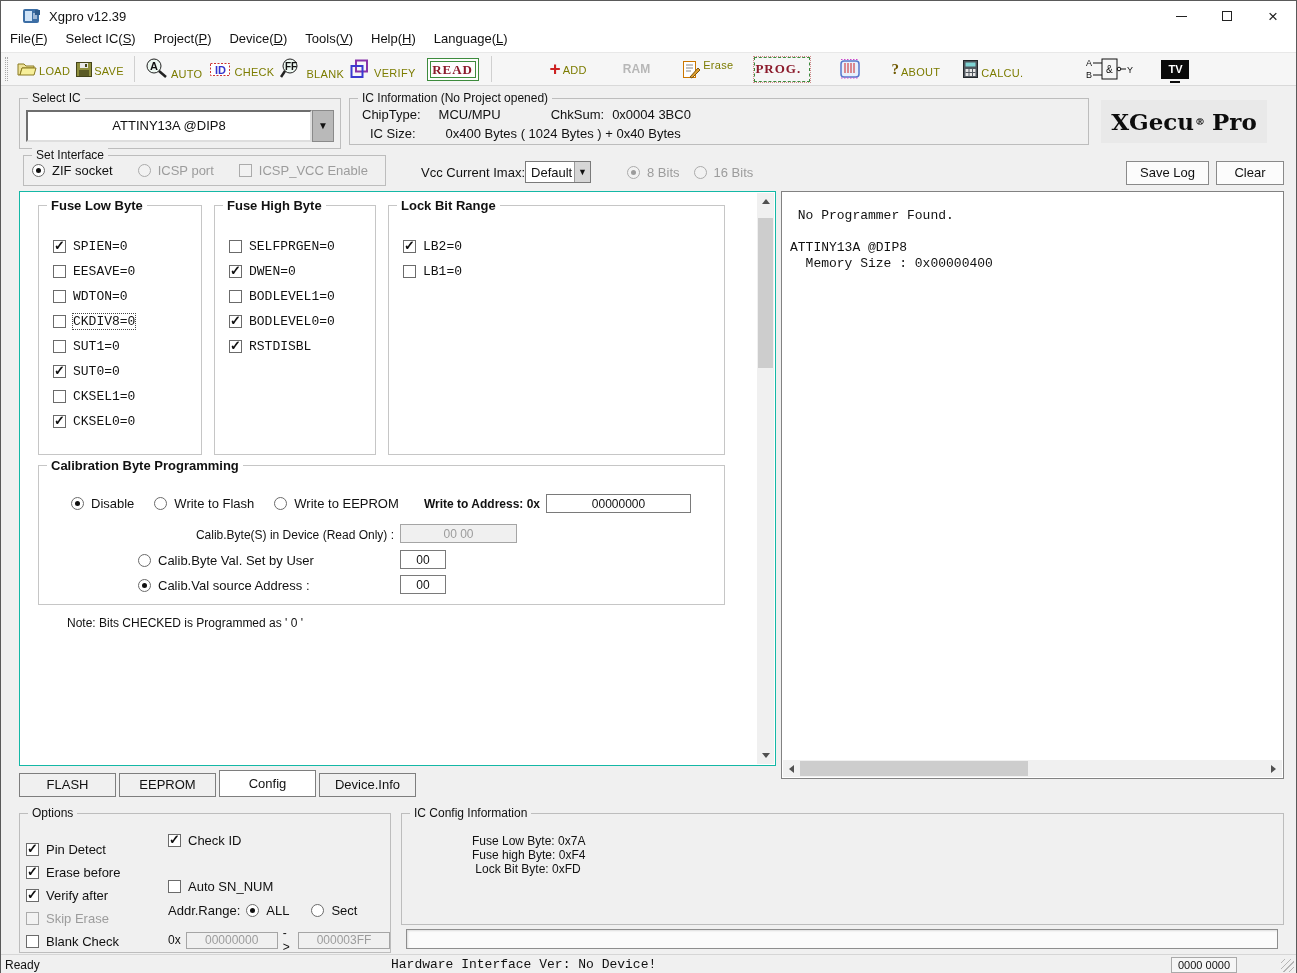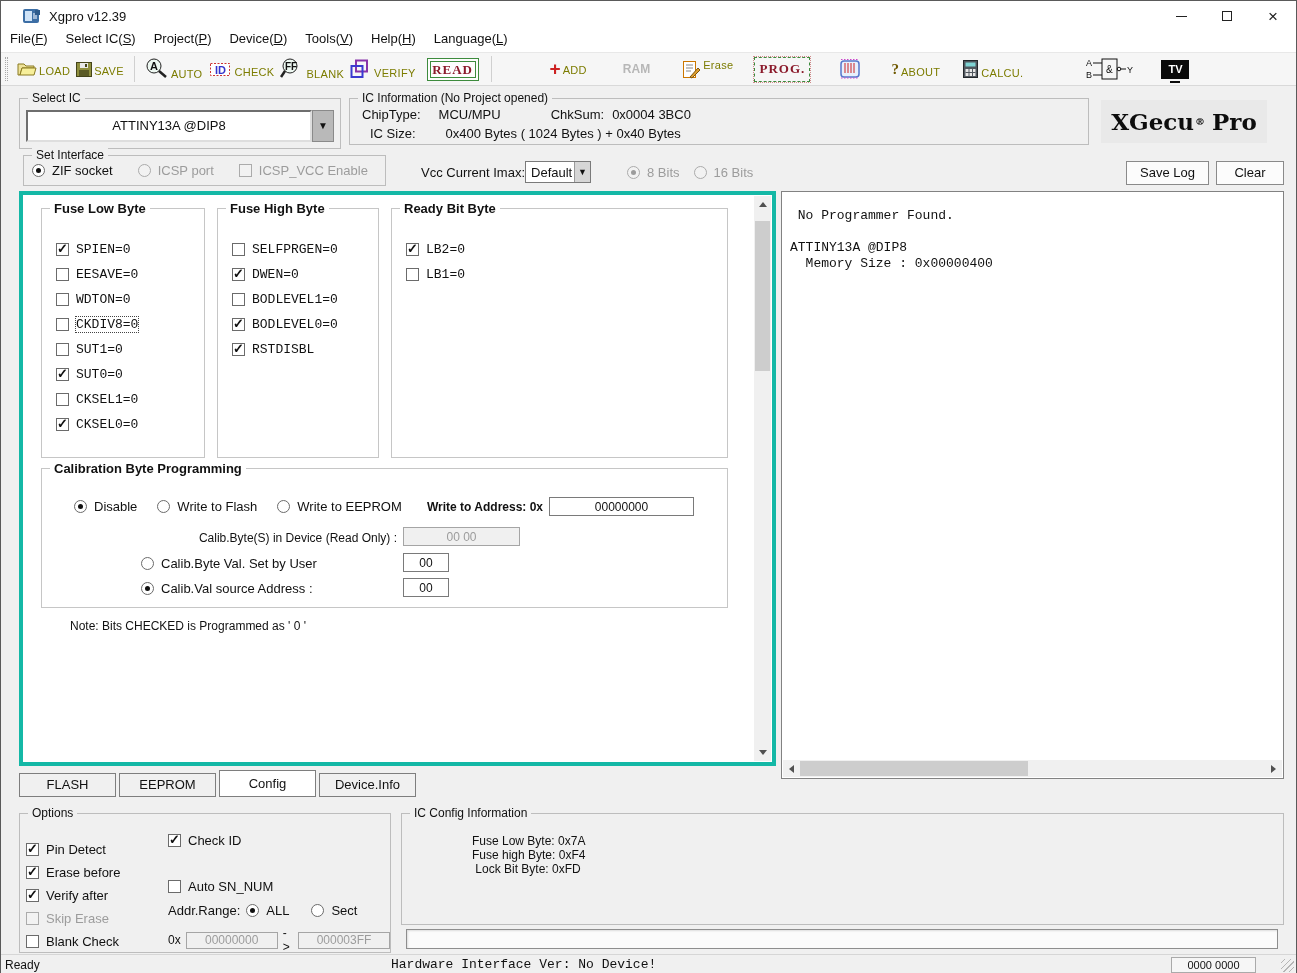--- a/index.html
+++ b/index.html
@@ -21,21 +21,21 @@
   .menubar { position:absolute; left:0; top:30px; width:100%; height:22px; background:#fff; display:flex; border-bottom:1px solid #e8e8e8; }
   .menu-item { padding:0 9px; font-size:13px; white-space:nowrap; }
 
   
   .toolbar { position:absolute; left:0; top:52px; width:100%; height:33px; background:#f6f6f6; border-bottom:1px solid #d9d9d9; display:flex; align-items:center; }
   .tgrip { width:3px; height:24px; border-left:1px dotted #a9a9a9; border-right:1px dotted #a9a9a9; margin:0 6px 0 4px; }
   .tbtn { display:flex; align-items:flex-end; gap:2px; padding:2px 3px; }
   .tlabel { font-size:11px; color:#7c7c00; letter-spacing:.3px; white-space:nowrap; }
   .tsep { width:1px; height:26px; background:#d0d0d0; margin:0 7px; }
   .readbtn { width:52px; height:23px; border:4px double #3d8b3d; background:#fdfdfd; color:#8b1a2b; font:bold 13px "Liberation Serif", serif; text-align:center; line-height:15px; letter-spacing:1px; }
-  .progbtn { width:56px; height:25px; border:1px dashed #3d8b3d; outline:1px dotted #d08a8a; background:#f6f6f6; color:#8b1a2b; font:bold 13px "Liberation Serif", serif; text-align:center; line-height:22px; letter-spacing:1px; }
+  .progbtn { width:56px; height:25px; border:1px dashed #3d8b3d; outline:1px dotted #d08a8a; background:#f6f6f6; color:#8b1a2b; font:bold 13px "Liberation Serif", serif; text-align:left; line-height:22px; letter-spacing:1px; }
   .addglyph { color:#c22; font:bold 19px "Liberation Sans", sans-serif; line-height:14px; }
   .ramglyph { color:#b7b7b7; font:bold 12px "Liberation Sans", sans-serif; }
   .aboutglyph { color:#6e5800; font:bold 15px "Liberation Serif", serif; }
   .tvicon { width:28px; height:19px; background:#0a0a0a; color:#fff; font:bold 11px "Liberation Sans", sans-serif; text-align:center; line-height:19px; position:relative; }
   .tvicon::after { content:""; position:absolute; left:9px; bottom:-4px; width:10px; height:2px; background:#0a0a0a; }
 
   
   .grp { position:absolute; border:1px solid #bdbdbd; }
   .grp > .legend { position:absolute; top:-8px; left:8px; background:#f0f0f0; padding:0 4px; font-size:12px; white-space:nowrap; }
   .grp.onwhite > .legend { background:#fff; font-weight:bold; font-size:13px; }
@@ -61,21 +61,21 @@
   .box.check.on::after { content:"✓"; position:absolute; left:0px; top:-3px; font-size:13px; font-weight:bold; color:#101010; }
   .box.radio.on::after { content:""; position:absolute; left:3px; top:3px; width:5px; height:5px; border-radius:50%; background:#101010; }
   .ctl .txt { font-size:13px; }
   .ctl.disabled .txt { color:#9c9c9c; }
   .ctl.disabled .box { border-color:#ababab; background:#f2f2f2; }
   .ctl.disabled .box.radio.on::after { background:#9c9c9c; }
   .ctl.focused .txt { outline:1px dotted #444; }
   .hlist { display:flex; align-items:center; }
 
   
-  .panel { position:absolute; left:18px; top:190px; width:757px; height:575px; background:#fff; border:4px solid #14b8a6;padding-left:44px; }
+  .panel { position:absolute; left:18px; top:190px; width:757px; height:575px; background:#fff; border:1px solid #14b8a6;padding-left:44px; }
   .panel .grp .legend { background:#fff; }
   .grp-rows { position:absolute; left:14px; top:28px; }
   .grp-rows .ctl { height:25px; }
   .mono .txt { font-family:"Liberation Mono", monospace; font-size:13px; }
 
   .cal-modes { position:absolute; left:32px; top:30px; gap:20px; }
   .cal-addr { position:absolute; left:385px; top:28px; display:flex; align-items:center; gap:6px; }
   .cal-lab2 { position:absolute; left:115px; top:62px; width:240px; text-align:right; font-size:12px; }
   .cal-row3 { position:absolute; left:99px; top:87px; }
   .cal-row4 { position:absolute; left:99px; top:112px; }
@@ -113,21 +113,21 @@
   .opt-addr { position:absolute; left:148px; top:89px; display:flex; align-items:center; gap:6px; }
   .opt-addr .hlist { gap:22px; }
   .opt-hex { position:absolute; left:148px; top:112px; display:flex; align-items:center; gap:5px; font-size:12px; }
   .iccfg-lines { position:absolute; left:70px; top:20px; font-size:12px; line-height:14px; white-space:pre; }
   .progress { position:absolute; left:405px; top:928px; width:872px; height:20px; border:1px solid #8e8e8e; background:#fbfbfb; box-shadow:inset 1px 1px 2px rgba(0,0,0,.12); }
 
   
   .statusbar { position:absolute; left:0; top:953px; width:100%; height:20px; background:#f0f0f0; border-top:1px solid #d6d6d6; }
   .st-ready { position:absolute; left:4px; top:3px; font-size:12px; }
   .st-hw { position:absolute; left:390px; top:2px; font:13px "Liberation Mono", monospace; }
-  .st-counter { position:absolute; left:1170px; top:2px; width:85px; height:16px; border:1px solid #aaa; background:#f6f6f6; text-align:center; font-size:11px; line-height:14px; }
+  .st-counter { position:absolute; left:1170px; top:2px; width:66px; height:16px; border:1px solid #aaa; background:#f6f6f6; text-align:center; font-size:11px; line-height:14px; }
   .st-grip { position:absolute; right:2px; bottom:2px; width:13px; height:13px;
              background:repeating-linear-gradient(-45deg, transparent 0 3px, #b5b5b5 3px 4px); }
   svg text { font-family:"Liberation Sans", sans-serif; }
 </style>
 </head>
 <body>
 
 <div class="app">
 
   <div class="titlebar">
@@ -418,21 +418,21 @@
             <span class="txt">BODLEVEL0=0</span>
           </label>
           <label class="ctl">
             <span class="box check on"></span>
             <span class="txt">RSTDISBL</span>
           </label>
         </div>
     </div>
 
     <div class="grp onwhite" style="left:368px; top:13px; width:337px; height:250px;">
-      <span class="legend">Ready Bit Byte</span>
+      <span class="legend">Lock Bit Range</span>
       <div class="grp-rows mono">
           <label class="ctl">
             <span class="box check on"></span>
             <span class="txt">LB2=0</span>
           </label>
           <label class="ctl">
             <span class="box check"></span>
             <span class="txt">LB1=0</span>
           </label>
         </div>

